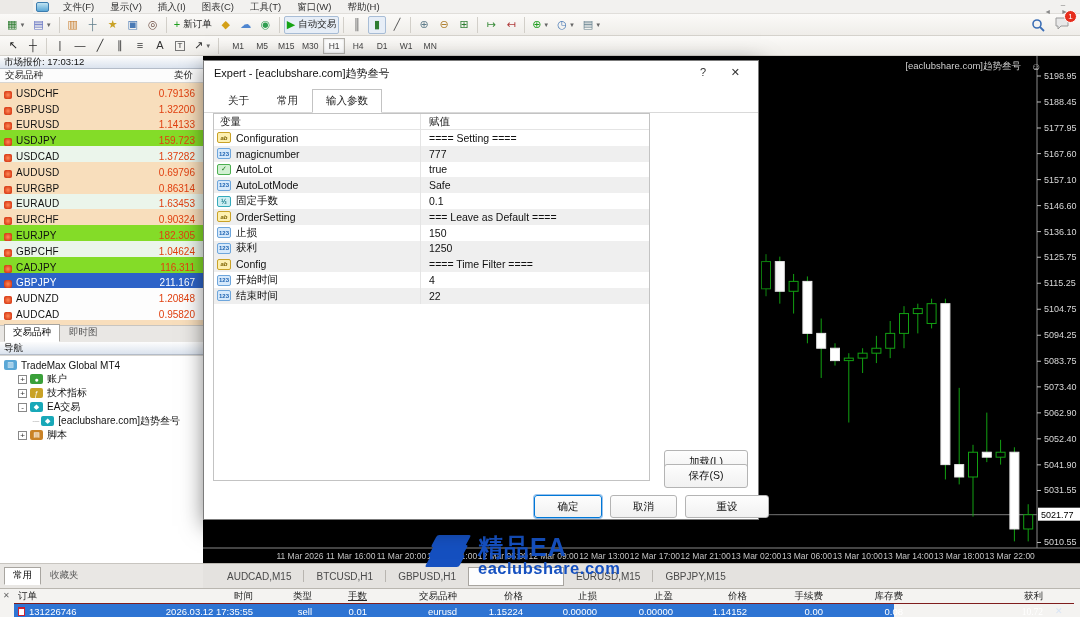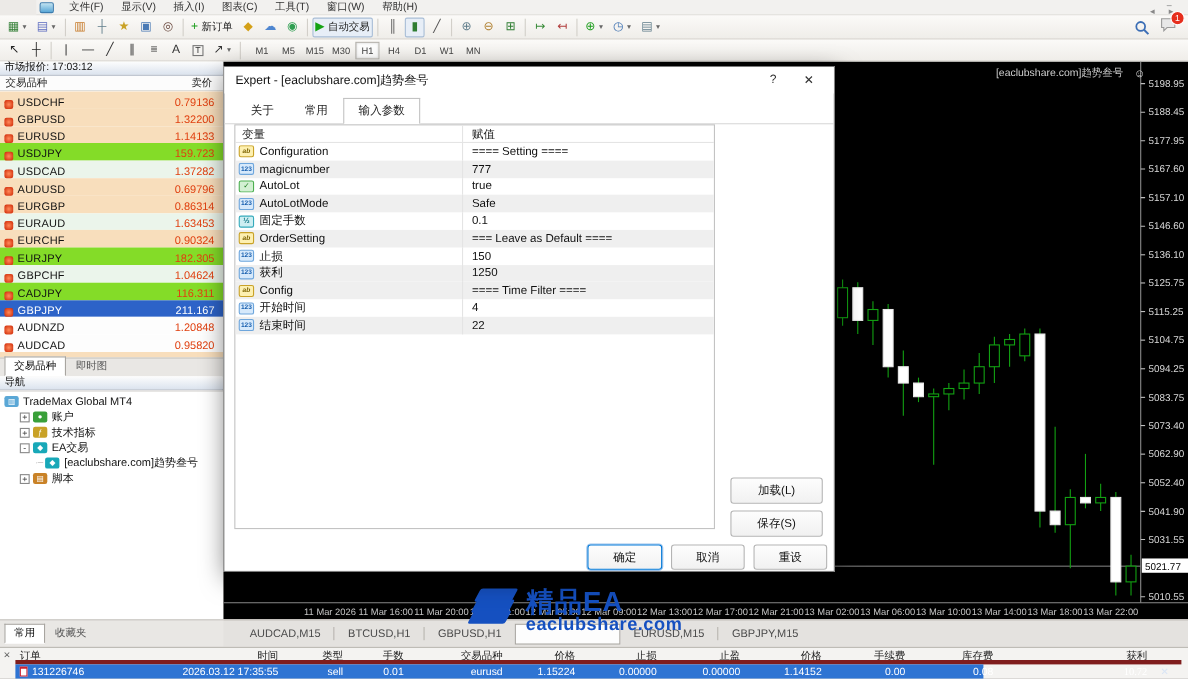--- a/index.html
+++ b/index.html
@@ -63,21 +63,21 @@
   #navtabs{position:absolute;left:0;top:563px;width:203px;height:25px;background:#e9e7e4;border-top:1px solid #c8c5c0;display:flex;align-items:center;padding-left:4px;font-size:9.5px;color:#555;}
   #charttabs{position:absolute;left:203px;top:563px;width:877px;height:25px;background:#e4e2df;border-top:1px solid #b9b6b0;display:flex;align-items:center;padding-left:12px;font-size:10px;color:#4a4a4a;}
   .ctab{padding:3px 12px;white-space:nowrap;}
   .ctab.active{background:#fdfdfd;border:1px solid #a8a5a0;min-width:96px;height:19px;}
   .ctabsep{width:1px;height:12px;background:#b8b5b0;}
   #ctarrows{position:absolute;right:8px;top:8px;font-size:7px;color:#888;letter-spacing:4px;}
 
   
   #terminal{position:absolute;left:0;top:588px;width:1080px;height:29px;background:#f4f3f1;border-top:1px solid #b9b6b0;}
   #term-close{position:absolute;left:3px;top:2px;font-size:8px;color:#666;}
-  #term-head{position:absolute;left:14px;top:0;width:1060px;height:15px;display:flex;font-size:9.5px;color:#222;border-bottom:4px solid #7f1d1d;}
+  #term-head{position:absolute;left:14px;top:0;width:1060px;height:15px;display:flex;font-size:9.5px;color:#222;border-bottom:1px solid #7f1d1d;}
   #term-row{position:absolute;left:14px;top:15px;width:880px;height:14px;display:flex;font-size:9.5px;color:#fff;background:#2e74d3;align-items:center;}
   .tcell{padding:1px 6px 0 4px;white-space:nowrap;overflow:hidden;}
   .t-right{text-align:right;}
   #ordericon{display:inline-block;width:7px;height:9px;background:#fff;border:1px solid #c23;border-top:2px solid #c23;margin-right:4px;vertical-align:-1px;}
   #profit-close{margin-left:6px;color:#d8e4f5;font-size:9px;}
 
   
   #watermark{position:absolute;left:428px;top:535px;display:flex;align-items:flex-start;z-index:45;}
   #wmlogo{width:44px;height:36px;position:relative;margin-right:6px;}
   .wmpage{position:absolute;width:34px;height:12px;background:#1550c0;transform:skewX(-28deg);border-radius:2px;}
@@ -99,25 +99,25 @@
   .prow{display:flex;height:15.8px;font-size:10.5px;color:#111;align-items:center;}
   .prow.alt{background:#efefef;}
   .pname{width:206px;display:flex;align-items:center;overflow:hidden;}
   .pval{flex:1;border-left:1px solid #e4e4e4;align-self:stretch;display:flex;align-items:center;padding-left:8px;overflow:hidden;}
   .pic{width:14px;height:11px;border-radius:2px;font-size:6px;font-weight:bold;display:flex;align-items:center;justify-content:center;margin:0 5px 0 3px;flex:none;}
   .ic-ab{background:#fdf0b1;border:1px solid #c9a227;color:#7c6200;font-style:italic;}
   .ic-123{background:#d6e9fb;border:1px solid #6ea6dc;color:#1c62b0;}
   .ic-bool{background:#d2f0d2;border:1px solid #4caf50;color:#1c7c1c;font-size:7px;}
   .ic-dbl{background:#cdeef2;border:1px solid #35aabb;color:#0b7483;font-size:7px;}
   .dlgbtn{position:absolute;height:24px;background:linear-gradient(#fdfdfd,#f1f1f1);border:1px solid #b4b4b4;border-radius:3px;font-size:10.5px;color:#111;display:flex;align-items:center;justify-content:center;}
-  #btn-load{left:460px;top:373px;width:84px;}
+  #btn-load{left:460px;top:389px;width:84px;}
   #btn-save{left:460px;top:403px;width:84px;}
   #btn-ok{left:330px;top:434px;width:68px;height:23px;border-color:#0078d7;box-shadow:0 0 0 1px #9ac2ec;}
   #btn-cancel{left:406px;top:434px;width:67px;height:23px;}
-  #btn-reset{left:481px;top:434px;width:67px;height:23px;}
+  #btn-reset{left:481px;top:434px;width:84px;height:23px;}
 </style>
 </head>
 <body>
 
 <div id="root">
 
   <div id="menubar">
     <div id="applogo"></div>
     <div id="menuitems" style="display:flex;">
         <span class="menu-item">文件(F)</span>

